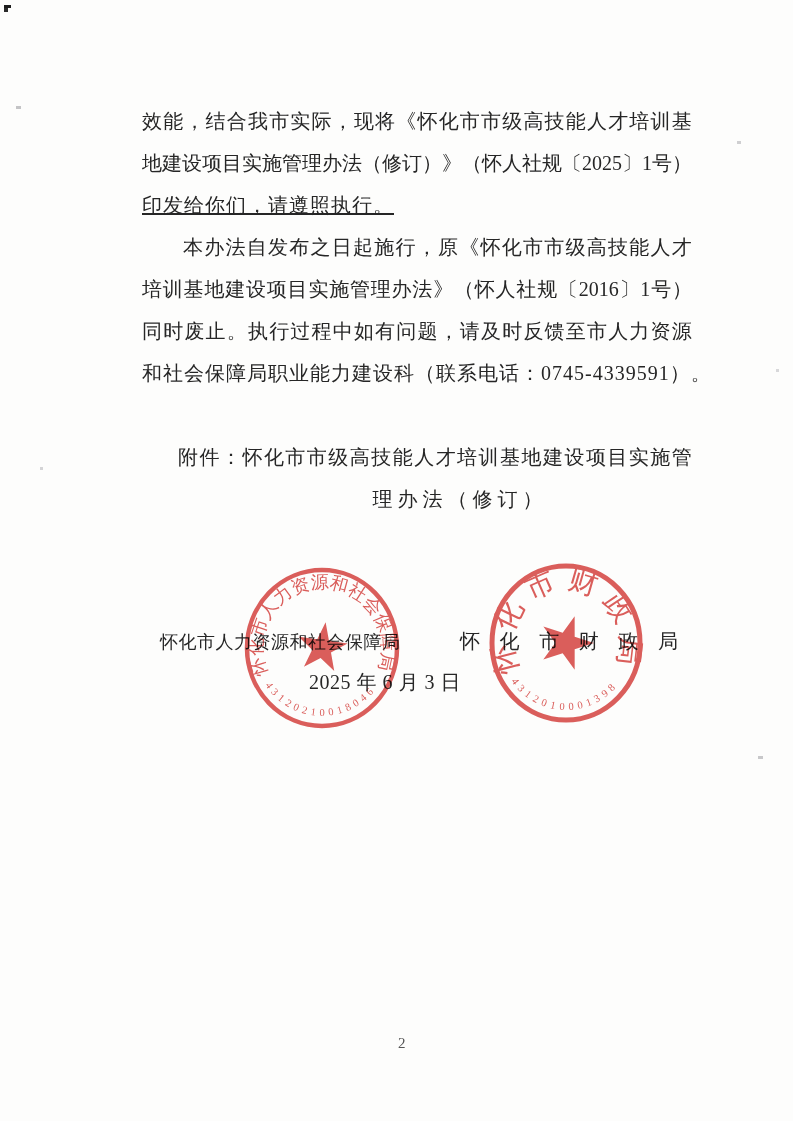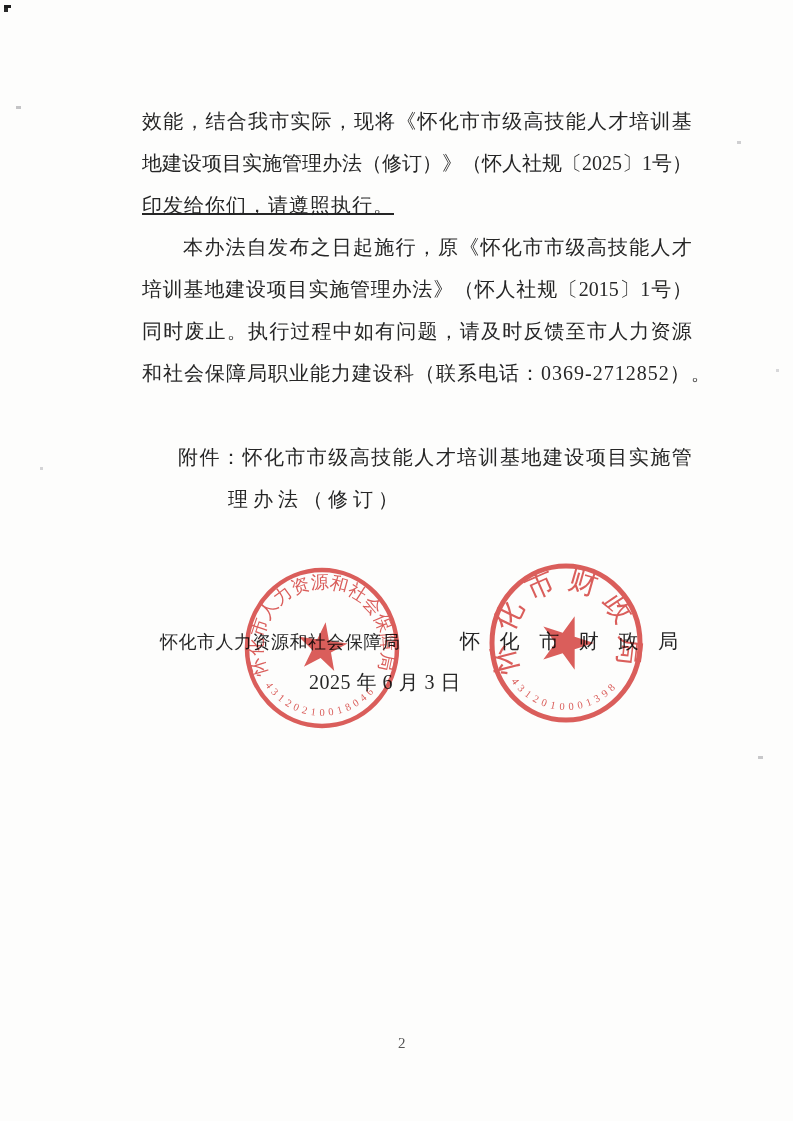--- a/index.html
+++ b/index.html
@@ -22,21 +22,21 @@
     letter-spacing:1px;
     box-sizing:border-box;
   }
   .jline{
     display:flex;justify-content:space-between;letter-spacing:0;
   }
   .jline span{display:block;}
   
   .p1l1{top:106px;} .p1l2{top:148px;} .p1l3{top:190px;text-decoration:underline;}
   .p2l1{top:232px;padding-left:41px;} .p2l2{top:274px;} .p2l3{top:316px;} .p2l4{top:358px;}
-  .atl1{top:442px;padding-left:36px;} .atl2{top:484px;padding-left:86px;letter-spacing:5px;}
+  .atl1{top:442px;padding-left:36px;} .atl2{top:484px;padding-left:86px;letter-spacing:5px;text-align:center;}
   
   .sig-left{
     position:absolute;left:160px;top:629px;font-size:18px;line-height:26px;
     letter-spacing:0.5px;white-space:nowrap;
   }
   .sig-right{
     position:absolute;left:460px;top:628px;width:218px;height:26px;
     font-size:20px;line-height:26px;
   }
   .sig-date{
@@ -173,21 +173,21 @@
       <span>理</span>
       <span>办</span>
       <span>法</span>
       <span>》</span>
       <span>（</span>
       <span>怀</span>
       <span>人</span>
       <span>社</span>
       <span>规</span>
       <span>〔</span>
-      <span>2015</span>
+      <span>2016</span>
       <span>〕</span>
       <span>1</span>
       <span>号</span>
       <span>）</span>
     </div>
   <div class="line jline p2l3">
       <span>同</span>
       <span>时</span>
       <span>废</span>
       <span>止</span>
@@ -207,21 +207,21 @@
       <span>时</span>
       <span>反</span>
       <span>馈</span>
       <span>至</span>
       <span>市</span>
       <span>人</span>
       <span>力</span>
       <span>资</span>
       <span>源</span>
     </div>
-  <div class="line p2l4">和社会保障局职业能力建设科（联系电话：0369-2712852）。</div>
+  <div class="line p2l4">和社会保障局职业能力建设科（联系电话：0745-4339591）。</div>
 
   <div class="line jline atl1">
       <span>附</span>
       <span>件</span>
       <span>：</span>
       <span>怀</span>
       <span>化</span>
       <span>市</span>
       <span>市</span>
       <span>级</span>

